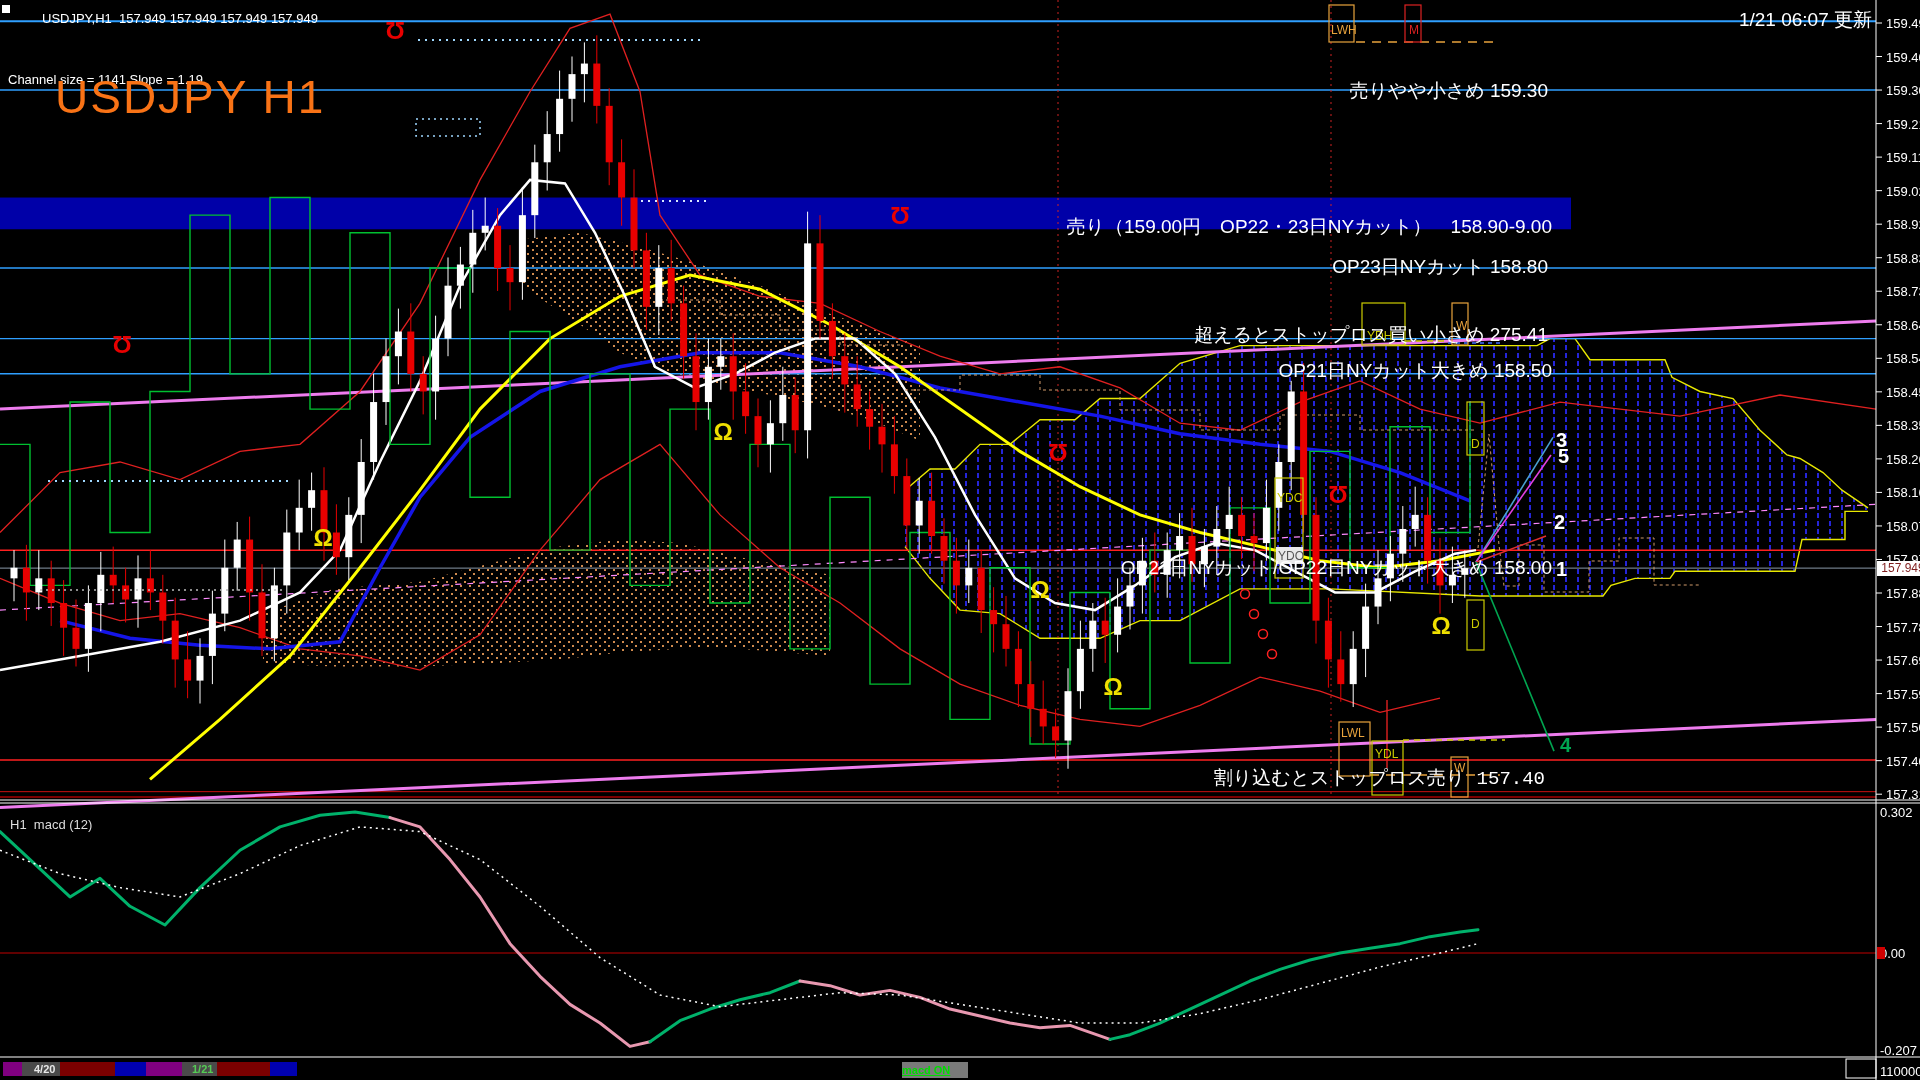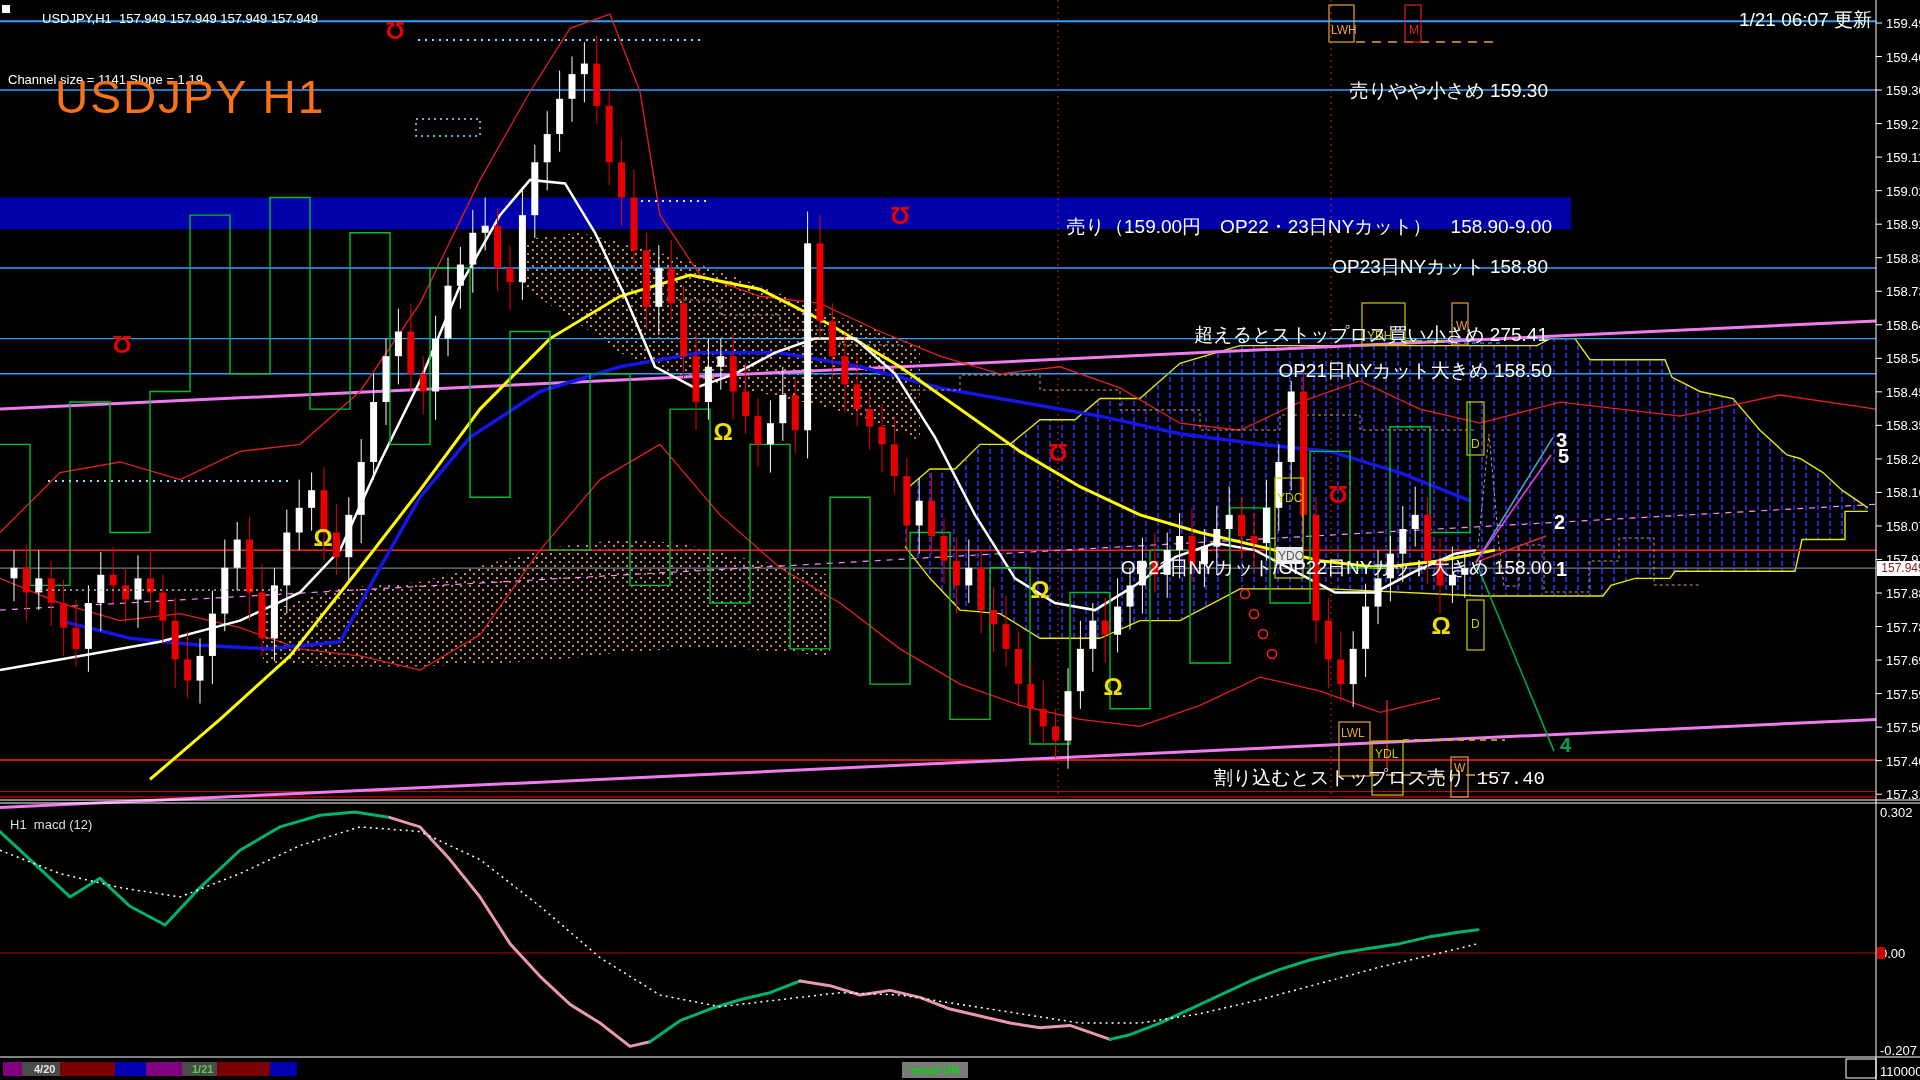--- a/index.html
+++ b/index.html
@@ -17,21 +17,21 @@
   .bandlbl{top:208px;right:368px;}
   .l15880{top:248px;right:372px;}
   .l15860{top:316px;right:372px;}
   .l15850{top:352px;right:368px;}
   .l15800{top:549px;right:368px;}
   .l15740{top:760px;right:375px;font-family:Liberation Mono, monospace;}
   .macdlbl{left:10px;top:806px;color:#ddd;font-size:13px;}
   .pricetag{position:absolute;left:1877px;top:561px;width:52px;height:15px;background:#fff;color:#7f1d1d;
             font-size:12px;line-height:15px;text-align:center;}
   .btnmacd{position:absolute;left:902px;top:1062px;width:66px;height:16px;background:#7a7a7a;
-           color:#00dd00;font-size:11px;font-weight:bold;line-height:16px;text-align:center;}
+           color:#00dd00;font-size:11px;font-weight:bold;line-height:16px;text-decoration:underline;}
   .daylbl{position:absolute;top:1062px;font-size:11px;font-weight:bold;line-height:14px;}
   .d1{left:34px;color:#e8e8e8;}
   .d2{left:192px;color:#55cc55;}
   .corner{position:absolute;left:2px;top:5px;width:8px;height:8px;background:#fff;}
 </style>
 </head>
 <body>
 
 <div id="stage">
   <svg id="plot" width="1920" height="1080">

